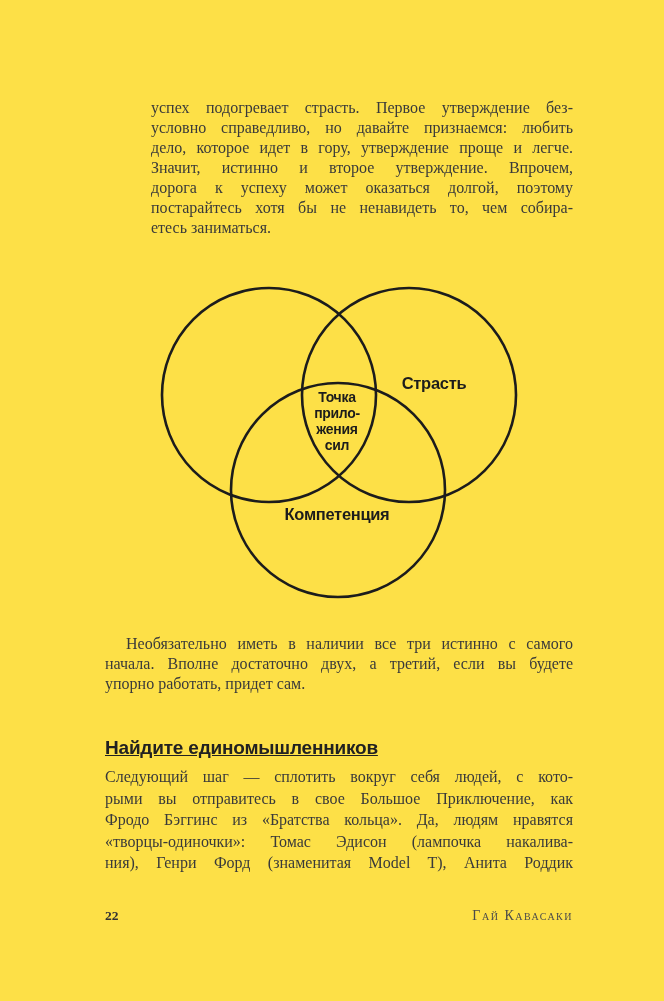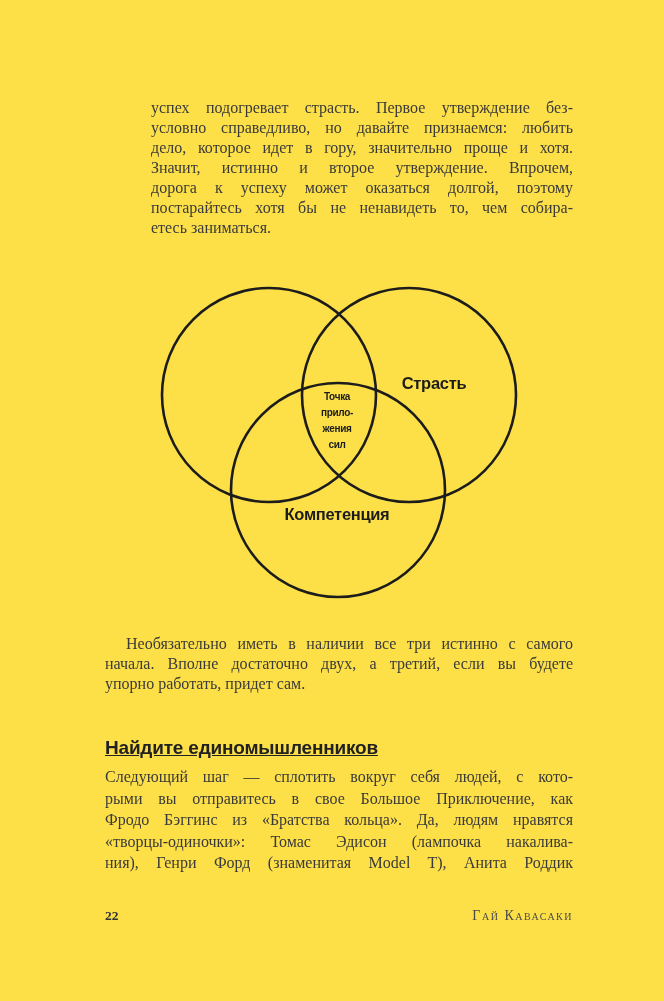--- a/index.html
+++ b/index.html
@@ -29,21 +29,21 @@
     position: absolute;
     font-family: "Liberation Sans", sans-serif;
     font-weight: bold;
     color: #1c1c1c;
     text-align: center;
     letter-spacing: -0.3px;
   }
   .l-comp { left: 150px; top: 374px; width: 160px; font-size: 16.5px; line-height: 18px; }
   .l-pass { left: 354px; top: 374px; width: 160px; font-size: 16.5px; line-height: 18px; }
   .l-opp  { left: 257px; top: 505px; width: 160px; font-size: 16.5px; line-height: 18px; }
-  .center-label { left: 287px; top: 389px; width: 100px; font-size: 10px; line-height: 16px; }
+  .center-label { left: 287px; top: 389px; width: 100px; font-size: 14px; line-height: 16px; }
   .center-label .tline { text-align: center; text-align-last: center; }
 
   
   .heading {
     position: absolute;
     left: 105px; top: 736px; width: 468px;
     margin: 0;
     font-family: "Liberation Sans", sans-serif;
     font-weight: bold;
     font-size: 19px;
@@ -75,21 +75,21 @@
   }
 </style>
 </head>
 <body>
 
 <div class="page">
 
   <div class="para p1 ends">
       <div class="tline">успех подогревает страсть. Первое утверждение без-</div>
       <div class="tline">условно справедливо, но давайте признаемся: любить</div>
-      <div class="tline">дело, которое идет в гору, значительно проще и хотя.</div>
+      <div class="tline">дело, которое идет в гору, утверждение проще и легче.</div>
       <div class="tline">Значит, истинно и второе утверждение. Впрочем,</div>
       <div class="tline">дорога к успеху может оказаться долгой, поэтому</div>
       <div class="tline">постарайтесь хотя бы не ненавидеть то, чем собира-</div>
       <div class="tline">етесь заниматься.</div>
     </div>
 
   <svg class="venn" viewBox="0 0 664 1001">
     <circle cx="269" cy="395" r="107" stroke="#1c1c1c"></circle>
     <circle cx="409" cy="395" r="107" stroke="#1c1c1c"></circle>
     <circle cx="338" cy="490" r="107" stroke="#1c1c1c"></circle>

